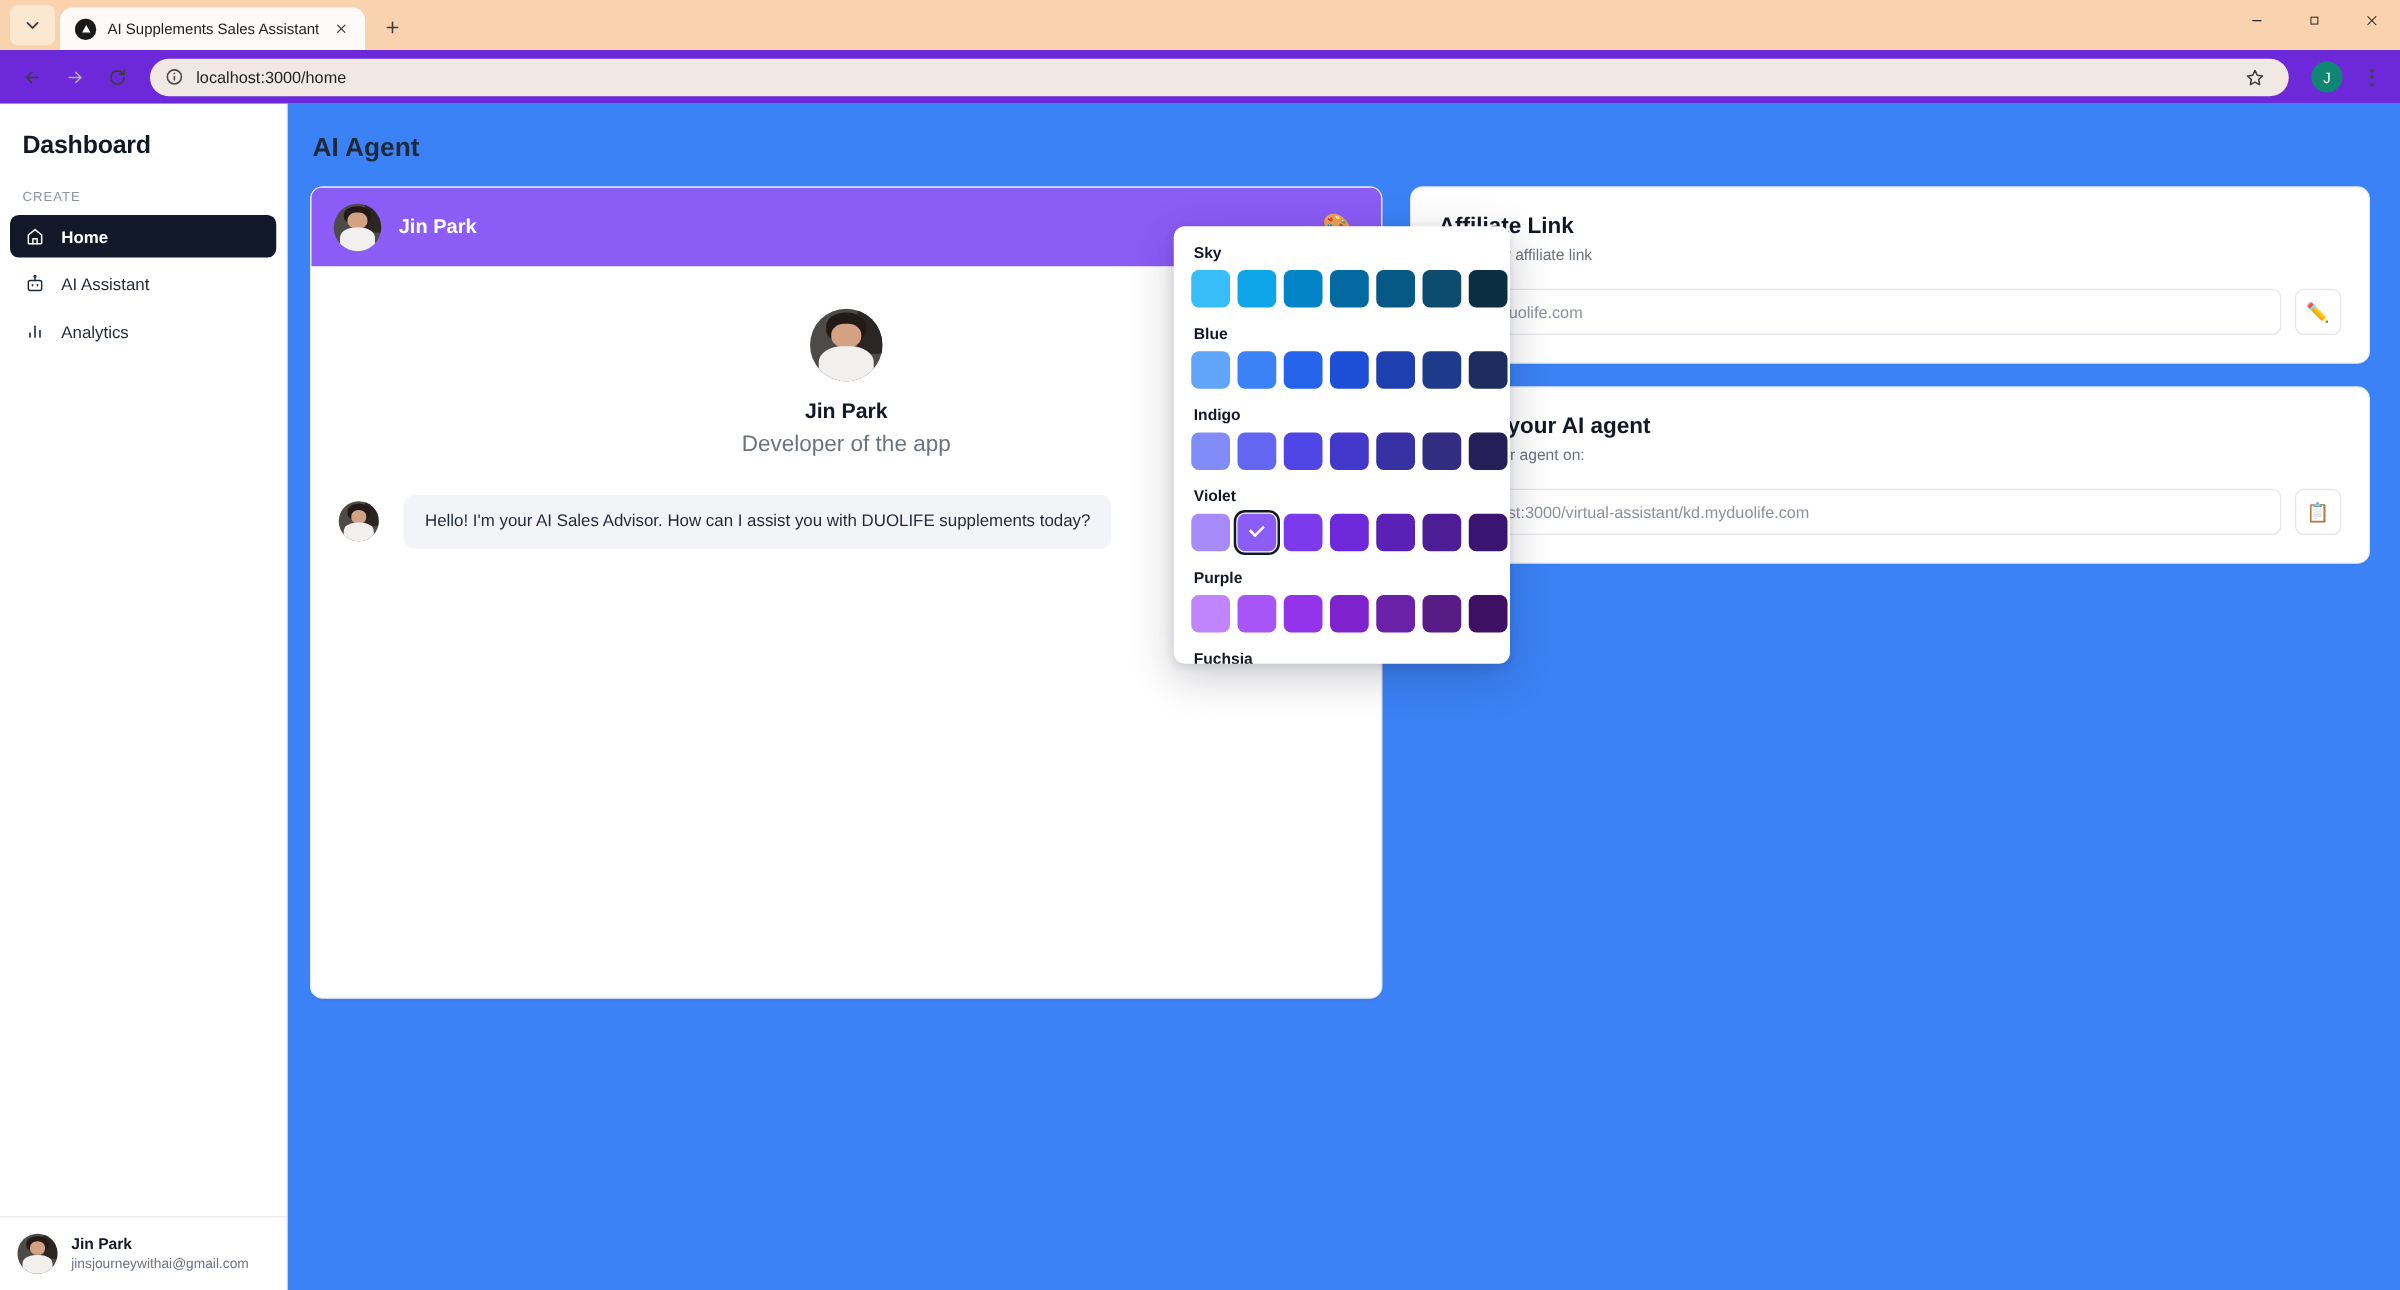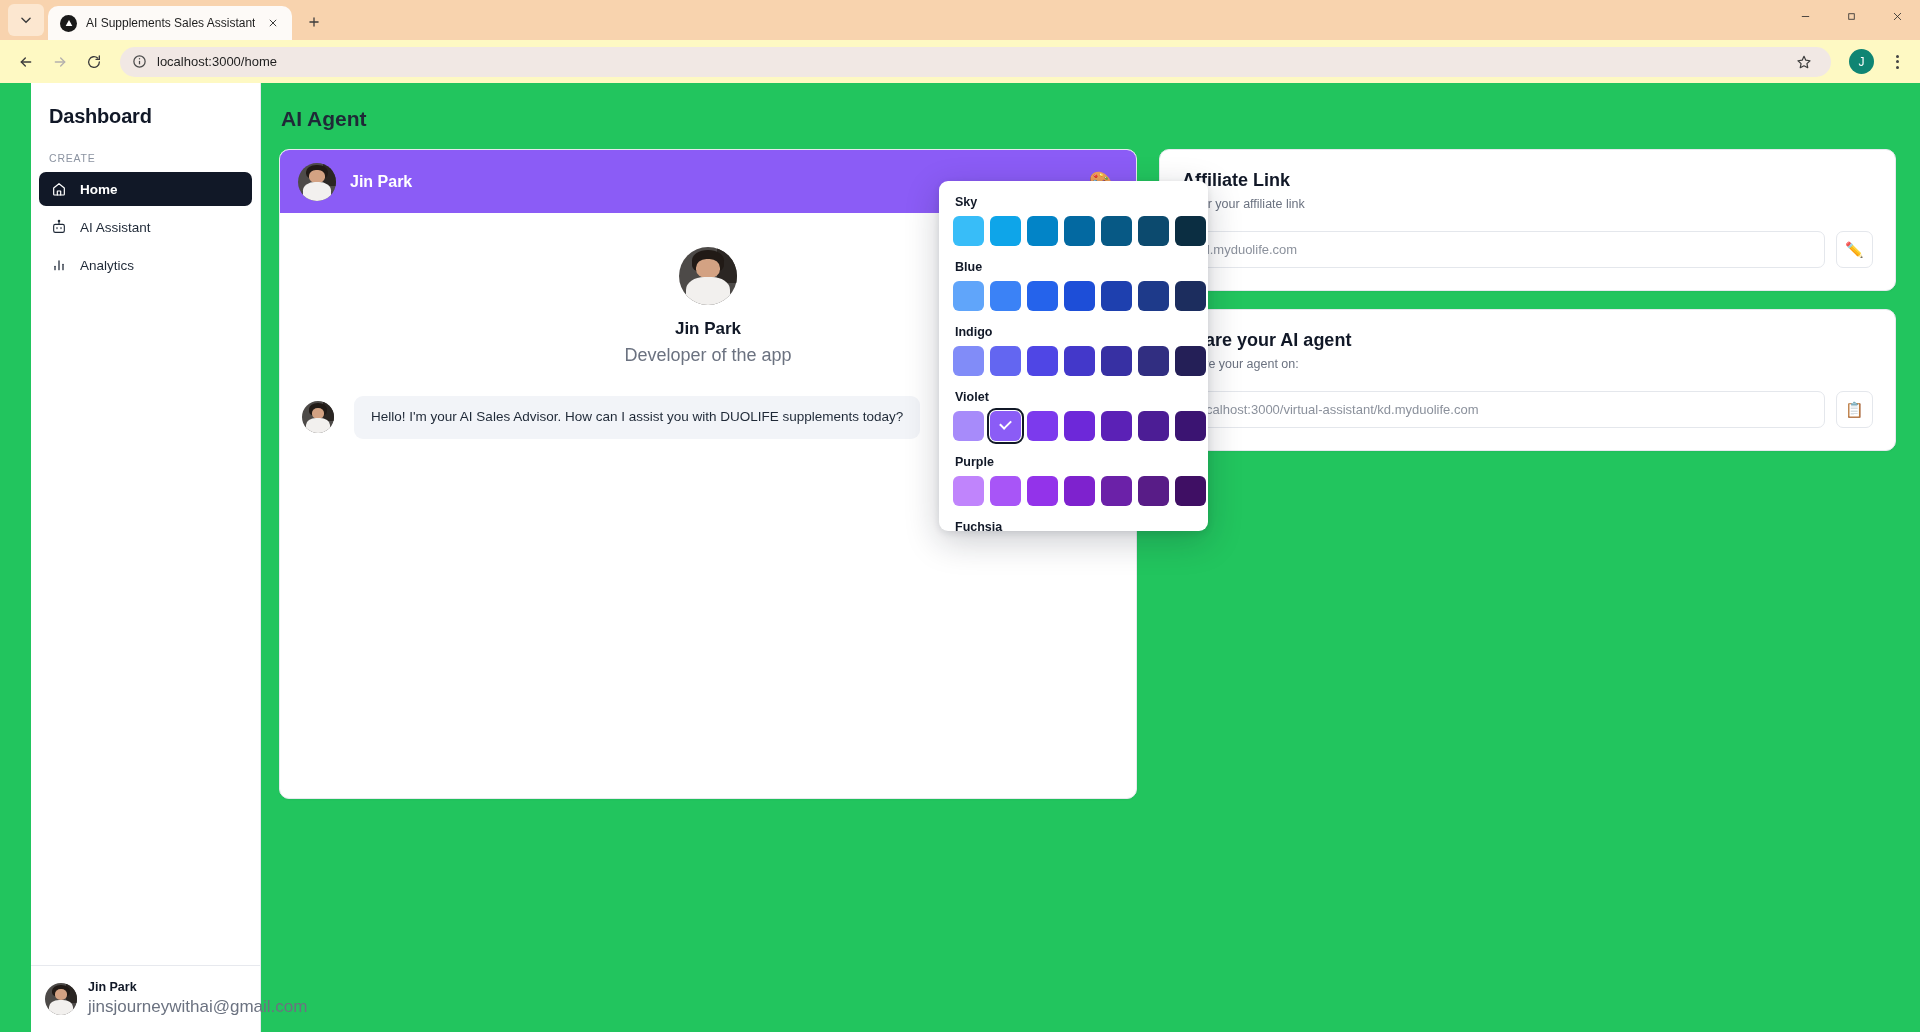--- a/index.html
+++ b/index.html
@@ -54,21 +54,21 @@
     height: 32px; display: flex; align-items: center;
   }
   .win-btn {
     width: 46px; height: 32px;
     display: flex; align-items: center; justify-content: center;
   }
   .win-btn svg { width: 11px; height: 11px; }
 
   .browser-toolbar {
     height: 43px; width: 100%;
-    background: #fef9c3;
+    background: #6d28d9;
     display: flex; align-items: center; gap: 2px;
     padding: 0 10px;
     justify-content: space-between;
   }
   .nav-btn {
     width: 32px; height: 32px; border-radius: 50%;
     display: flex; align-items: center; justify-content: center;
     flex: 0 0 32px;
   }
   .nav-btn svg { width: 16px; height: 16px; }
@@ -91,21 +91,21 @@
     margin: 0 8px; flex: 0 0 25px;
   }
   .kebab {
     width: 26px; height: 26px; flex: 0 0 26px;
     display: flex; flex-direction: column; align-items: center;
     justify-content: center; gap: 2.5px;
   }
   .kebab i { width: 3px; height: 3px; border-radius: 50%; background: #444; display: block; }
 
   
-  .app { display: flex; height: calc(1032px - 83px); width: 100%; background: #22c55e; padding-left: 31px; }
+  .app { display: flex; height: calc(1032px - 83px); width: 100%; background: #3b82f6; }
 
   
   .sidebar {
     width: 230px; flex: 0 0 230px; background: #ffffff;
     border-right: 1px solid #e7e9ee;
     display: flex; flex-direction: column;
   }
   .sb-title { font-size: 20px; font-weight: 700; color: #111827; padding: 22px 0 0 18px; letter-spacing: -0.2px; }
   .sb-section { font-size: 10.5px; letter-spacing: 0.8px; color: #8b93a1; padding: 24px 0 8px 18px; font-weight: 400; }
   .sb-nav { padding: 0 8px; display: flex; flex-direction: column; gap: 4px; }
@@ -124,21 +124,21 @@
   }
   .av {
     border-radius: 50%; flex: none; overflow: hidden; position: relative;
     background: #4d4a48;
   }
   .av .hair { position: absolute; left: 22%; top: 6%; width: 56%; height: 38%; background: #211a16; border-radius: 48% 48% 38% 38%; }
   .av .face { position: absolute; left: 30%; top: 20%; width: 40%; height: 34%; background: #d3a283; border-radius: 45%; }
   .av .body { position: absolute; left: 12%; top: 52%; width: 76%; height: 52%; background: #f2f0ee; border-radius: 42% 42% 10% 10%; }
   .av .bgr { position: absolute; right: 0; top: 0; width: 34%; height: 62%; background: #2b2623; }
   .sb-user-name { font-size: 12.5px; font-weight: 700; color: #111827; line-height: 1.35; }
-  .sb-user-mail { font-size: 17px; color: #6b7280; line-height: 1.35; }
+  .sb-user-mail { font-size: 11px; color: #6b7280; line-height: 1.35; }
 
   
   .main { flex: 1; display: flex; flex-direction: column; padding: 20px 24px 0 18px; min-width: 0; }
   .page-title { font-size: 21px; font-weight: 700; color: #1f2937; padding: 4px 0 18px 2px; }
   .content-row { display: flex; gap: 22px; flex: 1; min-height: 0; }
 
   
   .chat-card {
     width: 858px; flex: 0 0 858px;
     background: #fff; border-radius: 10px;

